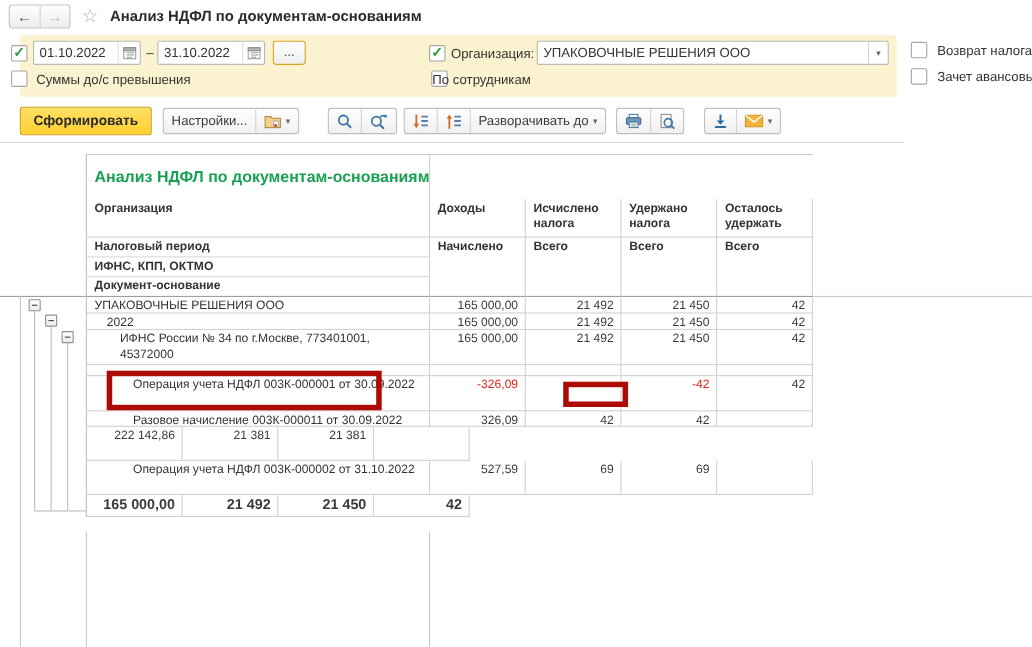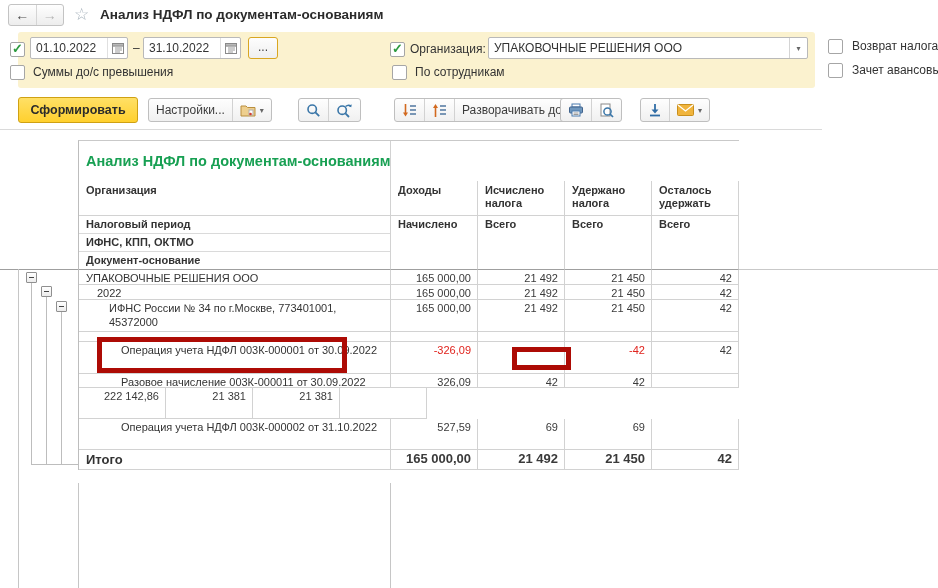--- a/index.html
+++ b/index.html
@@ -151,21 +151,21 @@
   </div>
 
   <span class="fitem" style="left:10px; top:63px;">
     <span class="cb"></span>
   </span>
   <span class="fitem flabel" style="left:33px; top:65px;">Суммы до/с превышения</span>
 
   <span class="fitem" style="left:392px; top:63px;">
     <span class="cb"></span>
   </span>
-  <span class="fitem flabel" style="left:415px; top:65px;">По сотрудникам</span>
+  <span class="fitem flabel" style="left:393px; top:65px;">По сотрудникам</span>
 
   <span class="fitem" style="left:828px; top:37px;">
     <span class="cb"></span>
   </span>
   <span class="fitem flabel" style="left:852px; top:39px;">Возврат налога</span>
 
   <span class="fitem" style="left:828px; top:61px;">
     <span class="cb"></span>
   </span>
   <span class="fitem flabel" style="left:852px; top:63px;">Зачет авансовых</span>
@@ -195,21 +195,21 @@
       <div class="tbtn">
         <svg class="icon" width="17" height="15" viewBox="0 0 17 15">
           <circle cx="6.2" cy="7.2" r="4.2" fill="none" stroke="#3a76a8" stroke-width="1.6"></circle>
           <line x1="9.4" y1="10.4" x2="13" y2="14" stroke="#3a76a8" stroke-width="1.8"></line>
           <path d="M9.5 3.5 Q12.5 1 15 3.2" fill="none" stroke="#3a76a8" stroke-width="1.5"></path>
           <path d="M15.6 1.2 L15.3 4.2 L12.6 3.2 Z" fill="#3a76a8"></path>
         </svg>
       </div>
     </div>
 
-    <div class="btngroup" style="left:394px;">
+    <div class="btngroup" style="left:367px;">
       <div class="tbtn">
         <svg class="icon" width="15" height="15" viewBox="0 0 15 15">
           <line x1="3.5" y1="1" x2="3.5" y2="11" stroke="#d2691e" stroke-width="1.6"></line>
           <path d="M1 9.5 L3.5 13.5 L6 9.5 Z" fill="#d2691e"></path>
           <line x1="8" y1="3" x2="14" y2="3" stroke="#5a7fa6" stroke-width="1.6"></line>
           <line x1="8" y1="7" x2="14" y2="7" stroke="#5a7fa6" stroke-width="1.6"></line>
           <line x1="8" y1="11" x2="14" y2="11" stroke="#5a7fa6" stroke-width="1.6"></line>
         </svg>
       </div>
       <div class="tbtn">
@@ -346,21 +346,20 @@
           <div class="rrow trow" style="height: 31px;">
             <div class="cell lcol label" style="padding-left: 42px;"><span style="width: 258px;">Операция учета НДФЛ 003К-000002 от 31.10.2022</span></div>
             <div class="cell vcol num">527,59</div>
             <div class="cell vcol num">69</div>
             <div class="cell vcol num">69</div>
             <div class="cell vcol num"></div>
           </div>
         </div>
 
       <div class="rrow totalrow">
-        <div class="cell lcol label">Итого</div>
         <div class="cell vcol num">165 000,00</div>
         <div class="cell vcol num">21 492</div>
         <div class="cell vcol num">21 450</div>
         <div class="cell vcol num">42</div>
       </div>
     </div>
 
     <div class="hline" style="left:0; top:139px; width:78px;"></div>
     <div class="hline" style="left:739px; top:139px; width:199px; background:#c9c9c9;"></div>
 

